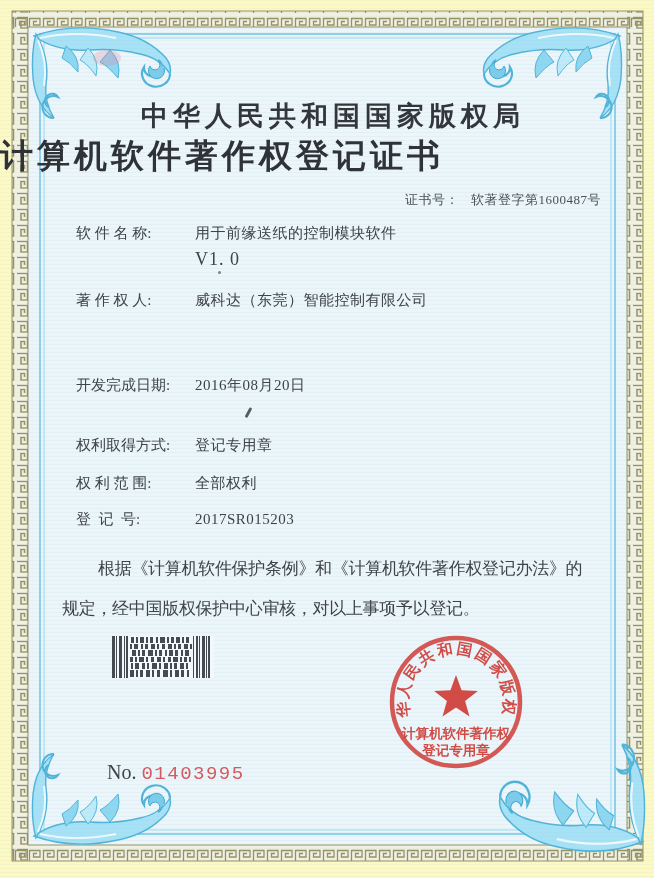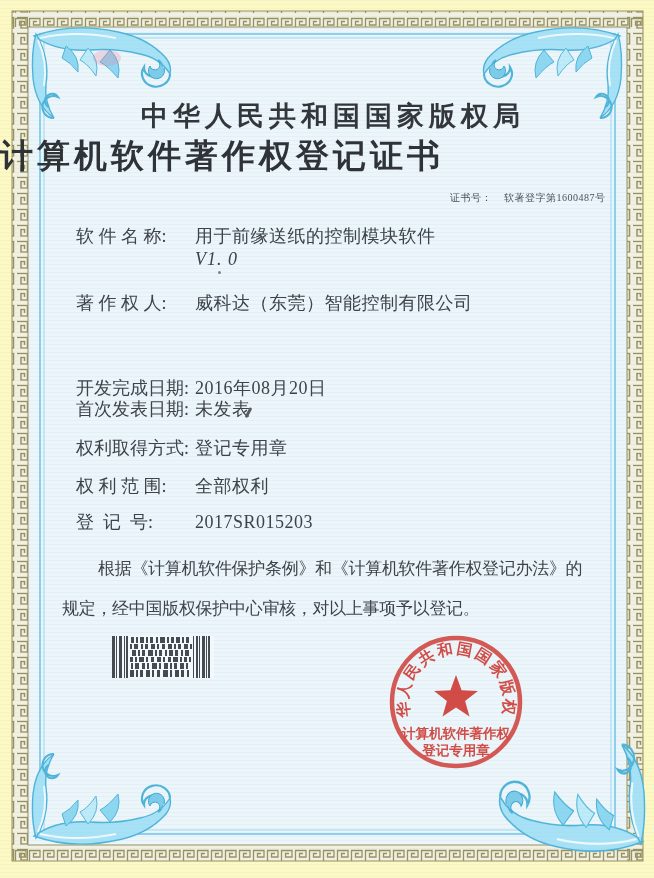--- a/index.html
+++ b/index.html
@@ -20,28 +20,28 @@
   .content{position:absolute;inset:0;z-index:3;}
   .title1{
     position:absolute;top:98px;left:0;right:0;text-align:center;
     font-size:27px;font-weight:600;letter-spacing:5px;color:#33373c;white-space:nowrap;
   }
   .title2{
     position:absolute;top:134px;left:0;right:0;text-align:left;
     font-size:33px;font-weight:700;letter-spacing:4px;color:#2f3338;white-space:nowrap;
   }
   .certno{
-    position:absolute;top:191px;left:405px;font-size:10px;color:#4b5056;
-    letter-spacing:0.5px;white-space:nowrap;margin-left:45px;
+    position:absolute;top:191px;left:405px;font-size:13px;color:#4b5056;
+    letter-spacing:0.5px;white-space:nowrap;
   }
   .certno .gap{display:inline-block;width:12px;}
-  .row{position:absolute;left:76px;font-size:18px;color:#3d4348;white-space:nowrap;}
+  .row{position:absolute;left:76px;font-size:15px;color:#3d4348;white-space:nowrap;}
   .row .lab{display:inline-block;width:119px;white-space:pre;}
   .row .val{letter-spacing:0.5px;}
-  .val2{position:absolute;left:195px;font-size:18px;color:#3d4348;letter-spacing:1px;font-style:italic;}
+  .val2{position:absolute;left:195px;font-size:18px;color:#3d4348;letter-spacing:1px;}
   .stmt{position:absolute;font-size:17px;letter-spacing:-0.3px;color:#3d4348;white-space:nowrap;}
   .serial{position:absolute;top:761px;left:107px;font-size:20px;color:#41454a;white-space:nowrap;}
   .serial .num{
     font-family:"Liberation Mono","DejaVu Sans Mono",monospace;
     color:#d5595e;letter-spacing:1.5px;font-size:19px;
   }
   .issue-date{position:absolute;top:761px;left:396px;z-index:4;font-size:17px;
     color:#53575c;letter-spacing:1px;white-space:nowrap;}
   .seal{position:absolute;left:379px;top:625px;z-index:5;mix-blend-mode:multiply;opacity:0.93;}
   .barcode{position:absolute;left:112px;top:636px;z-index:4;}
@@ -129,23 +129,20 @@
     <div class="val2" style="top:249px">V1. 0</div>
 
     <div class="row" style="top:291px">
       <span class="lab">著 作 权 人:</span><span class="val">威科达（东莞）智能控制有限公司</span>
     </div>
 
     <div class="row" style="top:376px">
       <span class="lab">开发完成日期:</span><span class="val">2016年08月20日</span>
     </div>
 
-    <div class="row" style="top:397px">
-      <span class="lab">首次发表日期:</span><span class="val">未发表</span>
-    </div>
 
     <div class="row" style="top:436px">
       <span class="lab">权利取得方式:</span><span class="val">登记专用章</span>
     </div>
 
     <div class="row" style="top:474px">
       <span class="lab">权 利 范 围:</span><span class="val">全部权利</span>
     </div>
 
     <div class="row" style="top:510px">
@@ -234,20 +231,24 @@
           <rect x="75" y="33.5" width="2" height="7"></rect>
         <rect x="81" y="0" width="1.2" height="42"></rect>
           <rect x="83.5" y="0" width="2.4" height="42"></rect>
         <rect x="87" y="0" width="1.2" height="42"></rect>
           <rect x="89.5" y="0" width="3" height="42"></rect>
         <rect x="93.5" y="0" width="1.2" height="42"></rect>
           <rect x="96" y="0" width="2.2" height="42"></rect>
       </g>
     </svg>
 
+    <div class="serial">
+      <span>No.</span>
+      <span class="num">01403995</span>
+    </div>
 
 
     <svg class="seal" width="156" height="158" viewBox="0 0 156 158">
       <g fill="none" stroke="#cf3e38">
         <circle cx="77" cy="77" r="64" stroke-width="4.5" opacity="0.92"></circle>
       </g>
       <path id="sealArc" d="M31.9,93.4 A48,48 0 1 1 122.1,93.4" fill="none"></path>
       <text font-size="15.5" font-weight="bold" fill="#cf3e38" letter-spacing="2.5" font-family="Liberation Serif, DejaVu Serif, serif">
         <textPath href="#sealArc" startOffset="50%" text-anchor="middle">中华人民共和国国家版权局</textPath>
       </text>

